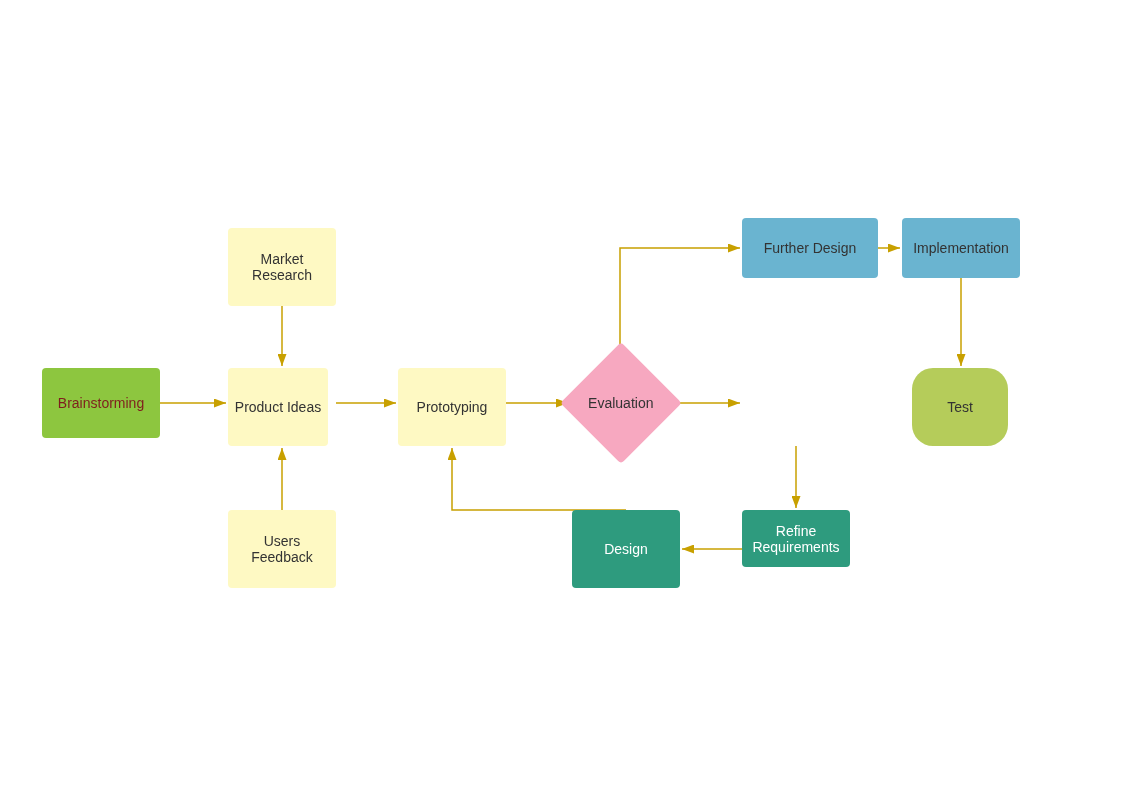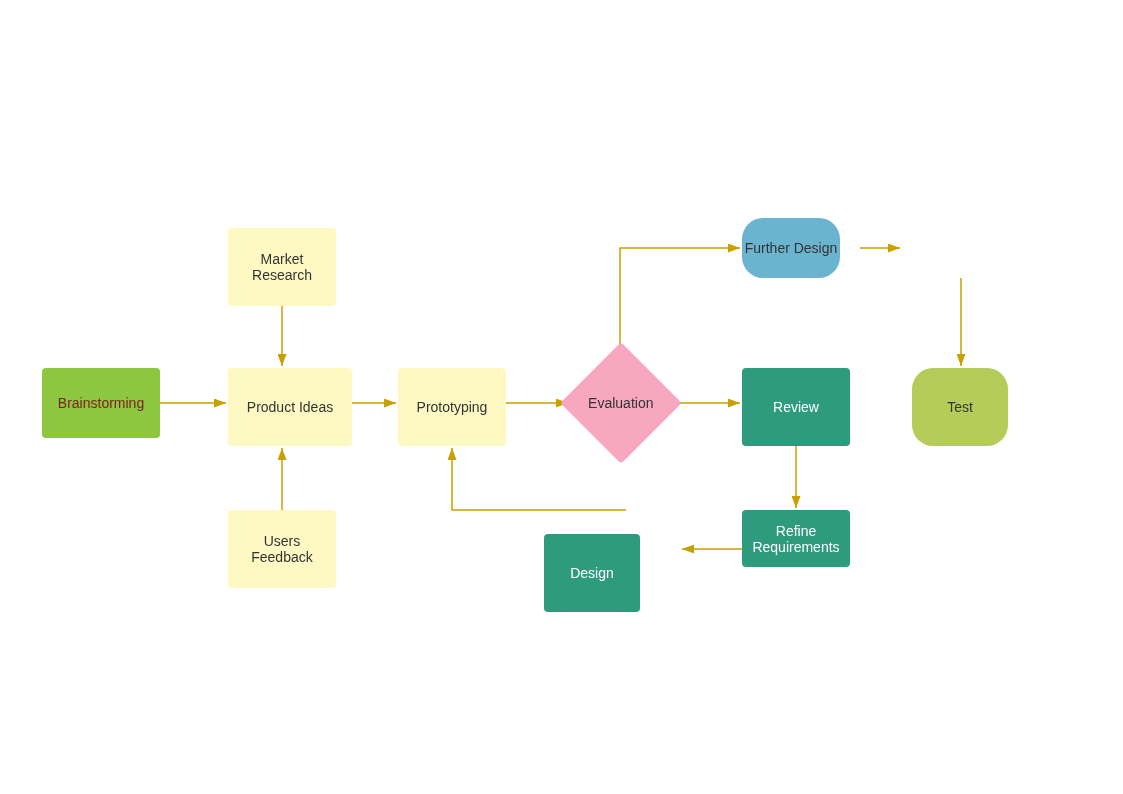--- a/index.html
+++ b/index.html
@@ -109,50 +109,50 @@
   </svg>
 
   <div class="node node-green-light" style="left:42px; top:368px; width:118px; height:70px;">
     <span>Brainstorming</span>
   </div>
 
   <div class="node node-orange" style="left:228px; top:228px; width:108px; height:78px;">
     <span>Market<br>Research</span>
   </div>
 
-  <div class="node node-orange" style="left:228px; top:368px; width:124px; height:78px;">
+  <div class="node node-orange" style="left:228px; top:368px; width:100px; height:78px;">
     <span>Product Ideas</span>
   </div>
 
   <div class="node node-orange" style="left:228px; top:510px; width:108px; height:78px;align-items:center;">
     <span>Users<br>Feedback</span>
   </div>
 
   <div class="node node-orange" style="left:398px; top:368px; width:108px; height:78px;">
     <span>Prototyping</span>
   </div>
 
   <div class="node node-diamond" style="left:578px; top:360px; width:86px; height:86px;">
     <div class="diamond-text">Evaluation</div>
   </div>
 
-  <div class="node node-blue" style="left:742px; top:218px; width:98px; height:60px;border-radius:21px;">
+  <div class="node node-blue" style="left:742px; top:218px; width:136px; height:60px;">
     <span>Further Design</span>
   </div>
 
+  <div class="node node-blue" style="left:902px; top:218px; width:118px; height:60px;">
+    <span>Implementation</span>
+  </div>
 
-  <div class="node node-teal" style="left:742px; top:368px; width:108px; height:78px;">
-    <span>Review</span>
-  </div>
 
   <div class="node node-green-yellow" style="left:912px; top:368px; width:96px; height:78px;border-radius:21px;">
     <span>Test</span>
   </div>
 
   <div class="node node-teal" style="left:742px; top:510px; width:108px; height:57px;">
     <span>Refine<br>Requirements</span>
   </div>
 
-  <div class="node node-teal" style="left:544px; top:510px; width:96px; height:78px;margin-top:24px;">
+  <div class="node node-teal" style="left:572px; top:510px; width:108px; height:78px;">
     <span>Design</span>
   </div>
 
 </div>
 
 </body></html>

